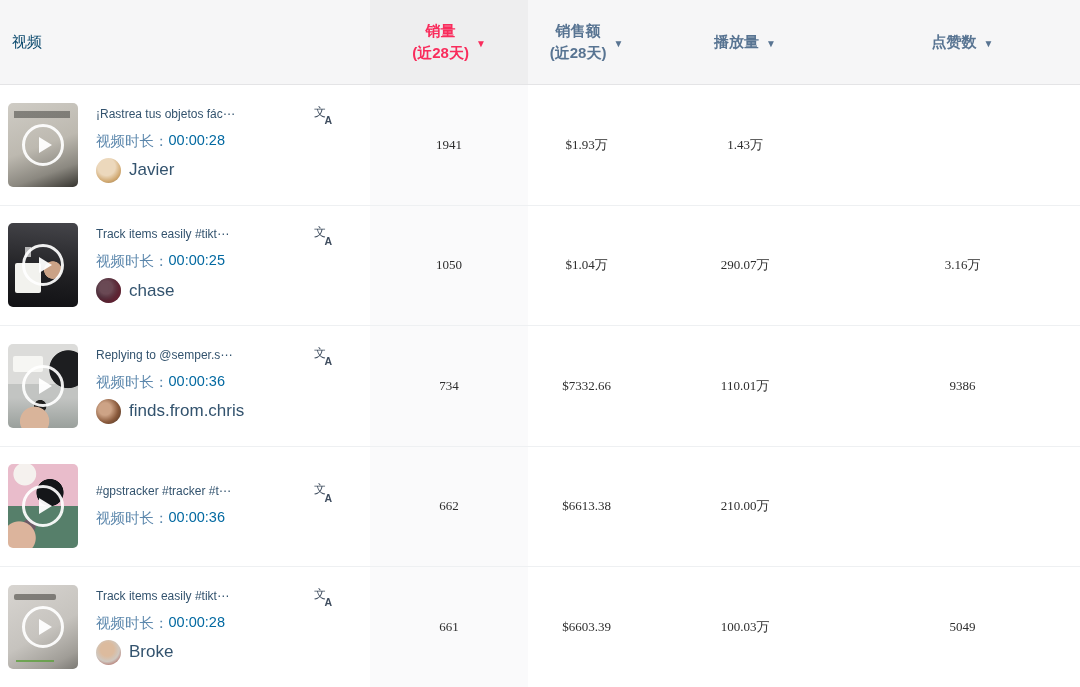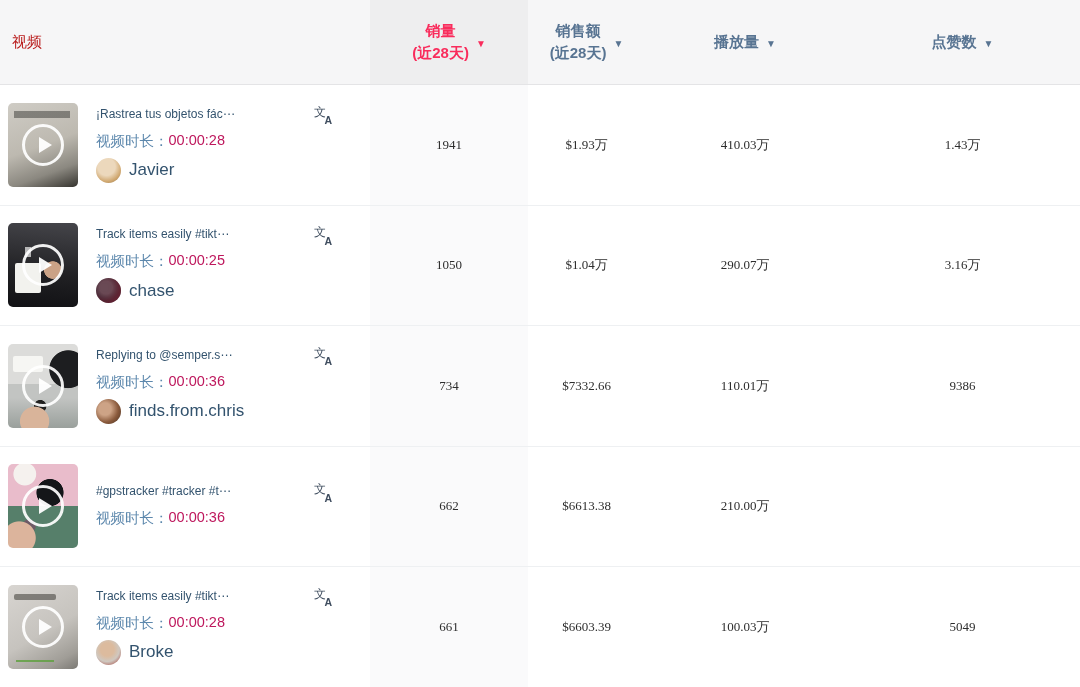--- a/index.html
+++ b/index.html
@@ -18,21 +18,21 @@
     background:#f6f6f7;
     border-bottom:1px solid #e4e4e6;
   }
   .th {
     display:flex; align-items:center; justify-content:center;
     gap:7px; color:#587492; font-size:15px; font-weight:600;
     cursor:pointer;
   }
   .th-video {
     justify-content:flex-start; padding-left:12px;
-    color:#b91c1c; font-weight:500; cursor:default;
+    color:#0c4a6e; font-weight:500; cursor:default;
   }
   .th-sales { background:#eeeeef; color:#f92c5c; }
   .th-lines { display:flex; flex-direction:column; align-items:center; line-height:1.45; }
   .tri { font-size:10px; color:#587492; transform:translateY(1px); }
   .tri.pink { color:#f92c5c; }
 
   
   .row {
     display:grid;
     grid-template-columns:370px 158px 117px 200px 235px;
@@ -84,21 +84,21 @@
     white-space:nowrap; cursor:pointer;
   }
   .trans {
     position:relative; width:18px; height:17px; flex:0 0 18px;
     color:#3e4c5e; cursor:pointer; margin-top:1px;
   }
   .trans .zh { position:absolute; left:0; top:-2px; font-size:12px; line-height:1; }
   .trans .en { position:absolute; right:0; bottom:-1px; font-size:10.5px; font-weight:700; line-height:1; }
   .dur-line { font-size:14.5px; display:flex; }
   .dur-label { color:#5d88ad; }
-  .dur { color:#be185d; }
+  .dur { color:#0369a1; }
   .author-line { display:flex; align-items:center; gap:8px; cursor:pointer; }
   .avatar { width:25px; height:25px; border-radius:50%; flex:0 0 25px; }
   .a1 { background:radial-gradient(circle at 42% 35%,#ecd8bc 0 40%,#d0a870 68%,#8d6f4c 100%); }
   .a2 { background:radial-gradient(circle at 40% 38%,#6a4a55 0 30%,#33222e 62%,#16101e 100%); box-shadow:inset -4px -3px 6px rgba(160,40,60,.5); }
   .a3 { background:radial-gradient(circle at 36% 40%,#cda386 0 28%,#8a5a3c 60%,#402c1f 100%); }
   .a4 { background:radial-gradient(circle at 50% 44%,#f0d24a 0 38%,#cfa832 68%,#6f5c22 100%); }
   .a5 { background:radial-gradient(circle at 45% 38%,#dcbb9e 0 32%,#cfc8c0 58%,#a24038 96%); }
   .author { font-size:17px; color:#33536e; }
 </style>
 </head>
@@ -155,21 +155,20 @@
           <span class="dur">00:00:28</span>
         </div>
         <div class="author-line">
           <span class="avatar a1"></span>
           <span class="author">Javier</span>
         </div>
       </div>
     </div>
     <div class="cell num sales-col">1941</div>
     <div class="cell num">$1.93万</div>
-    <div class="cell num">410.03万</div>
     <div class="cell num">1.43万</div>
   </div>
 
   <div class="row">
     <div class="cell cell-video">
       <div class="thumb t2">
         <div class="play">
               <div class="play-tri"></div>
             </div>
       </div>

